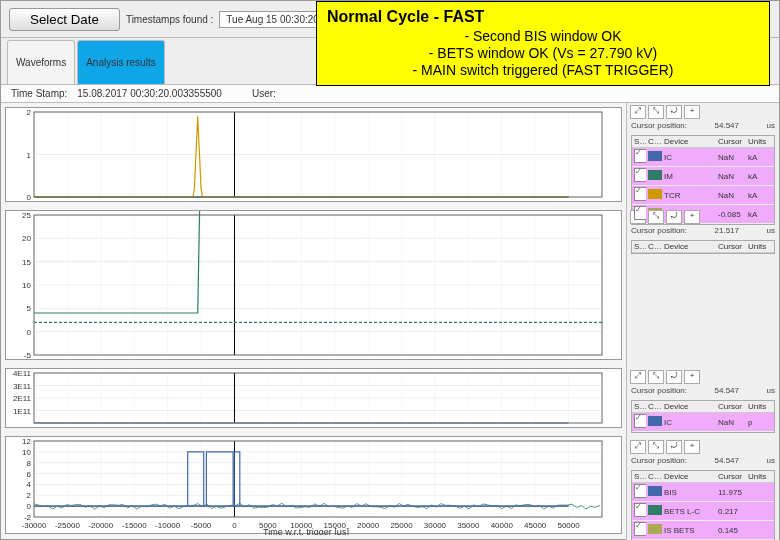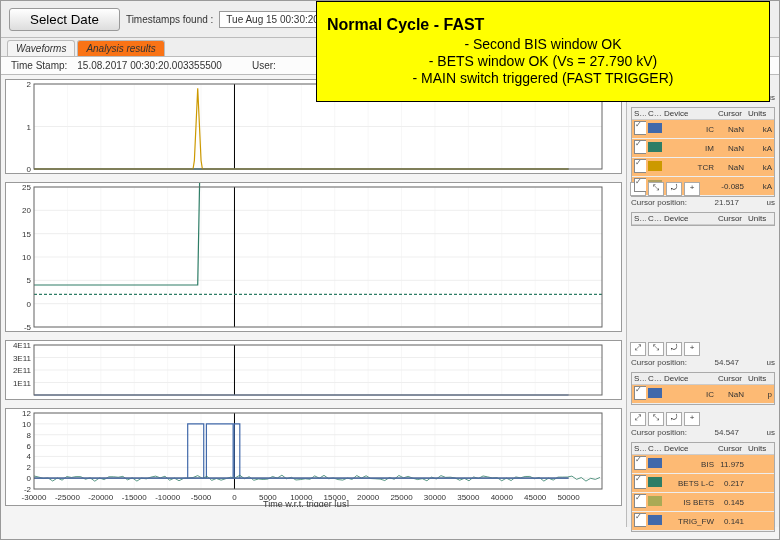--- a/index.html
+++ b/index.html
@@ -2,42 +2,42 @@
 <html><head>
 <meta charset="utf-8">
 <style>
   html,body{margin:0;padding:0;font-family:Arial,Helvetica,sans-serif;font-size:10px;color:#333;background:#e8e8e8;}
   .screen{width:780px;height:540px;position:relative;background:#f4f4f4;border:1px solid #999;box-sizing:border-box;}
   .toolbar{display:flex;align-items:center;gap:6px;padding:4px 8px;border-bottom:1px solid #bbb;background:#eee;height:28px;}
   .btn{border:1px solid #999;background:linear-gradient(#fff,#ddd);border-radius:3px;padding:3px 20px;cursor:pointer;}
   .lbl{color:#333;}
   .txtbox{border:1px solid #999;background:#fff;padding:2px 6px;min-width:170px;}
   .tabs{display:flex;gap:2px;border-bottom:1px solid #bbb;background:#eee;padding:2px 6px 0 6px;}
-  .tab{border:1px solid #bbb;border-bottom:none;background:#f4f4f4;border-radius:3px 3px 0 0;padding:2px 8px;cursor:pointer;font-style:italic;}
-  .tab.active{background:#f97316;}
+  .tab{border:1px solid #bbb;border-bottom:none;background:#f4f4f4;border-radius:3px 3px 0 0;padding:16px 8px;cursor:pointer;}
+  .tab.active{background:#0ea5e9;}
   .row2{display:flex;align-items:center;gap:10px;padding:3px 10px;border-bottom:1px solid #bbb;background:#fcfcfc;}
   .main{display:flex;height:452px;}
   .plots{flex:1;display:flex;flex-direction:column;}
   .side{width:152px;border-left:1px solid #bbb;display:flex;flex-direction:column;background:#f0f0f0;}
   .chart{position:relative;background:#fff;border:1px solid #999;margin:4px;box-sizing:border-box;}
   .chart1{height:95px;}
   .chart2{height:150px;}
   .chart3{height:60px;}
   .chart4{height:98px;}
   svg{display:block;}
-  .legend{border:1px solid #aaa;background:#fdba74;margin:4px 2px;font-size:8px;}
+  .legend{border:1px solid #aaa;background:#f0abfc;margin:4px 2px;font-size:8px;}
   .legend-hdr{display:grid;grid-template-columns:14px 16px 1fr 30px 28px;background:#eee;border-bottom:1px solid #ccc;}
-  .legend-row{display:grid;grid-template-columns:14px 16px 1fr 30px 28px;align-items:center;border-bottom:1px solid #eee;text-align:right;}
+  .legend-row{display:grid;grid-template-columns:14px 16px 1fr 30px 28px;align-items:center;border-bottom:1px solid #eee;}
   .legend-hdr span,.legend-row span{padding:1px 2px;white-space:nowrap;overflow:hidden;text-overflow:ellipsis;}
   .swatch{width:10px;height:8px;display:inline-block;}
   .legbox{flex:0 0 auto;padding:1px 2px;}
   .cursorpos{font-size:8px;color:#444;padding:1px 2px;display:flex;justify-content:space-between;}
   .minitb{display:flex;gap:2px;padding:1px;}
   .minibtn{width:14px;height:12px;border:1px solid #aaa;background:#fff;font-size:8px;line-height:10px;text-align:center;cursor:pointer;}
-  .note{position:absolute;top:0;left:315px;width:454px;background:#ffff00;border:1px solid #000;padding:14px 10px;box-sizing:border-box;z-index:50;}
+  .note{position:absolute;top:0;left:315px;width:454px;background:#ffff00;border:1px solid #000;padding:6px 10px;box-sizing:border-box;z-index:50;}
   .note-title{font-weight:700;font-size:16px;color:#000;margin-bottom:2px;}
   .note-list{list-style:none;margin:0;padding:0;font-size:14px;color:#000;}
   .note-list li{margin:1px 0;text-align:center;}
   .note-list li::before{content:"-  ";}
   .check{width:10px;height:10px;border:1px solid #888;background:#fff;display:inline-block;position:relative;}
   .check::after{content:"✓";font-size:8px;position:absolute;left:0;top:-2px;color:#555;}
 </style>
 </head>
 <body>
 

